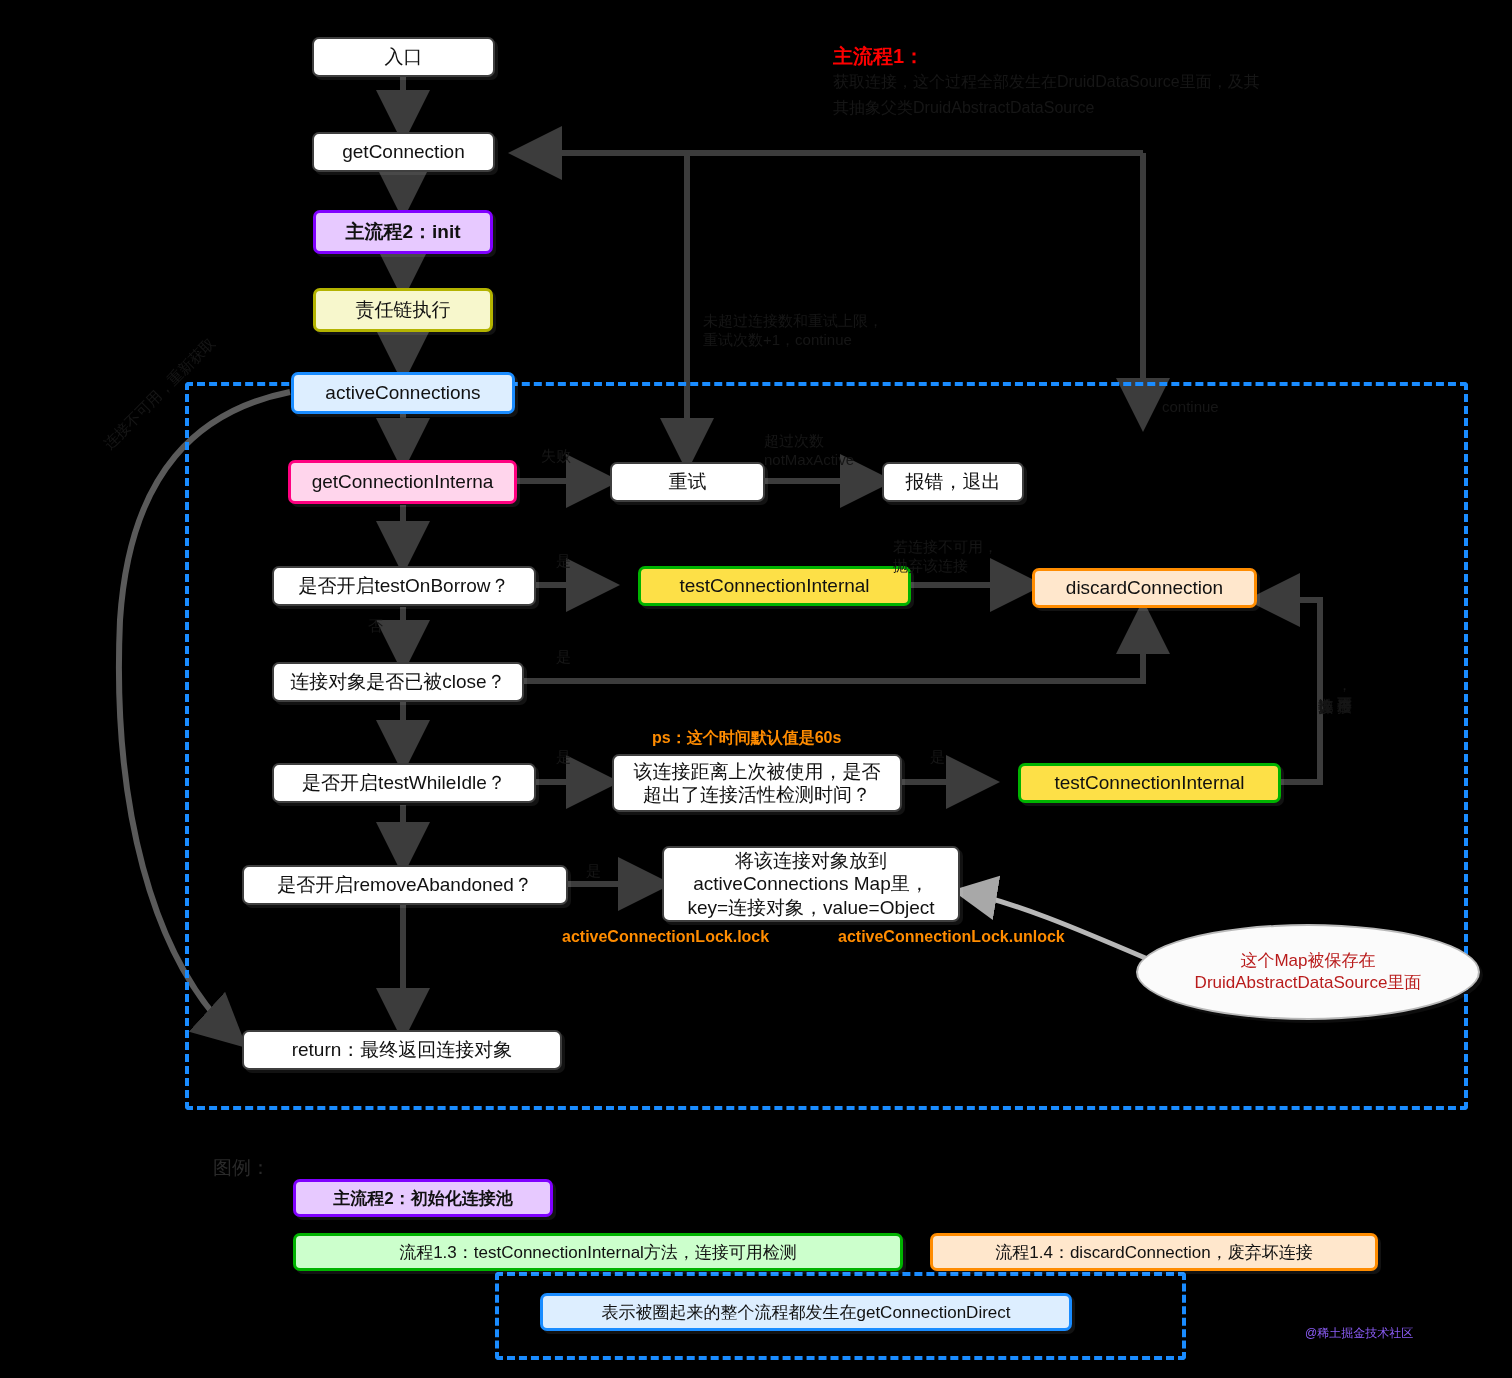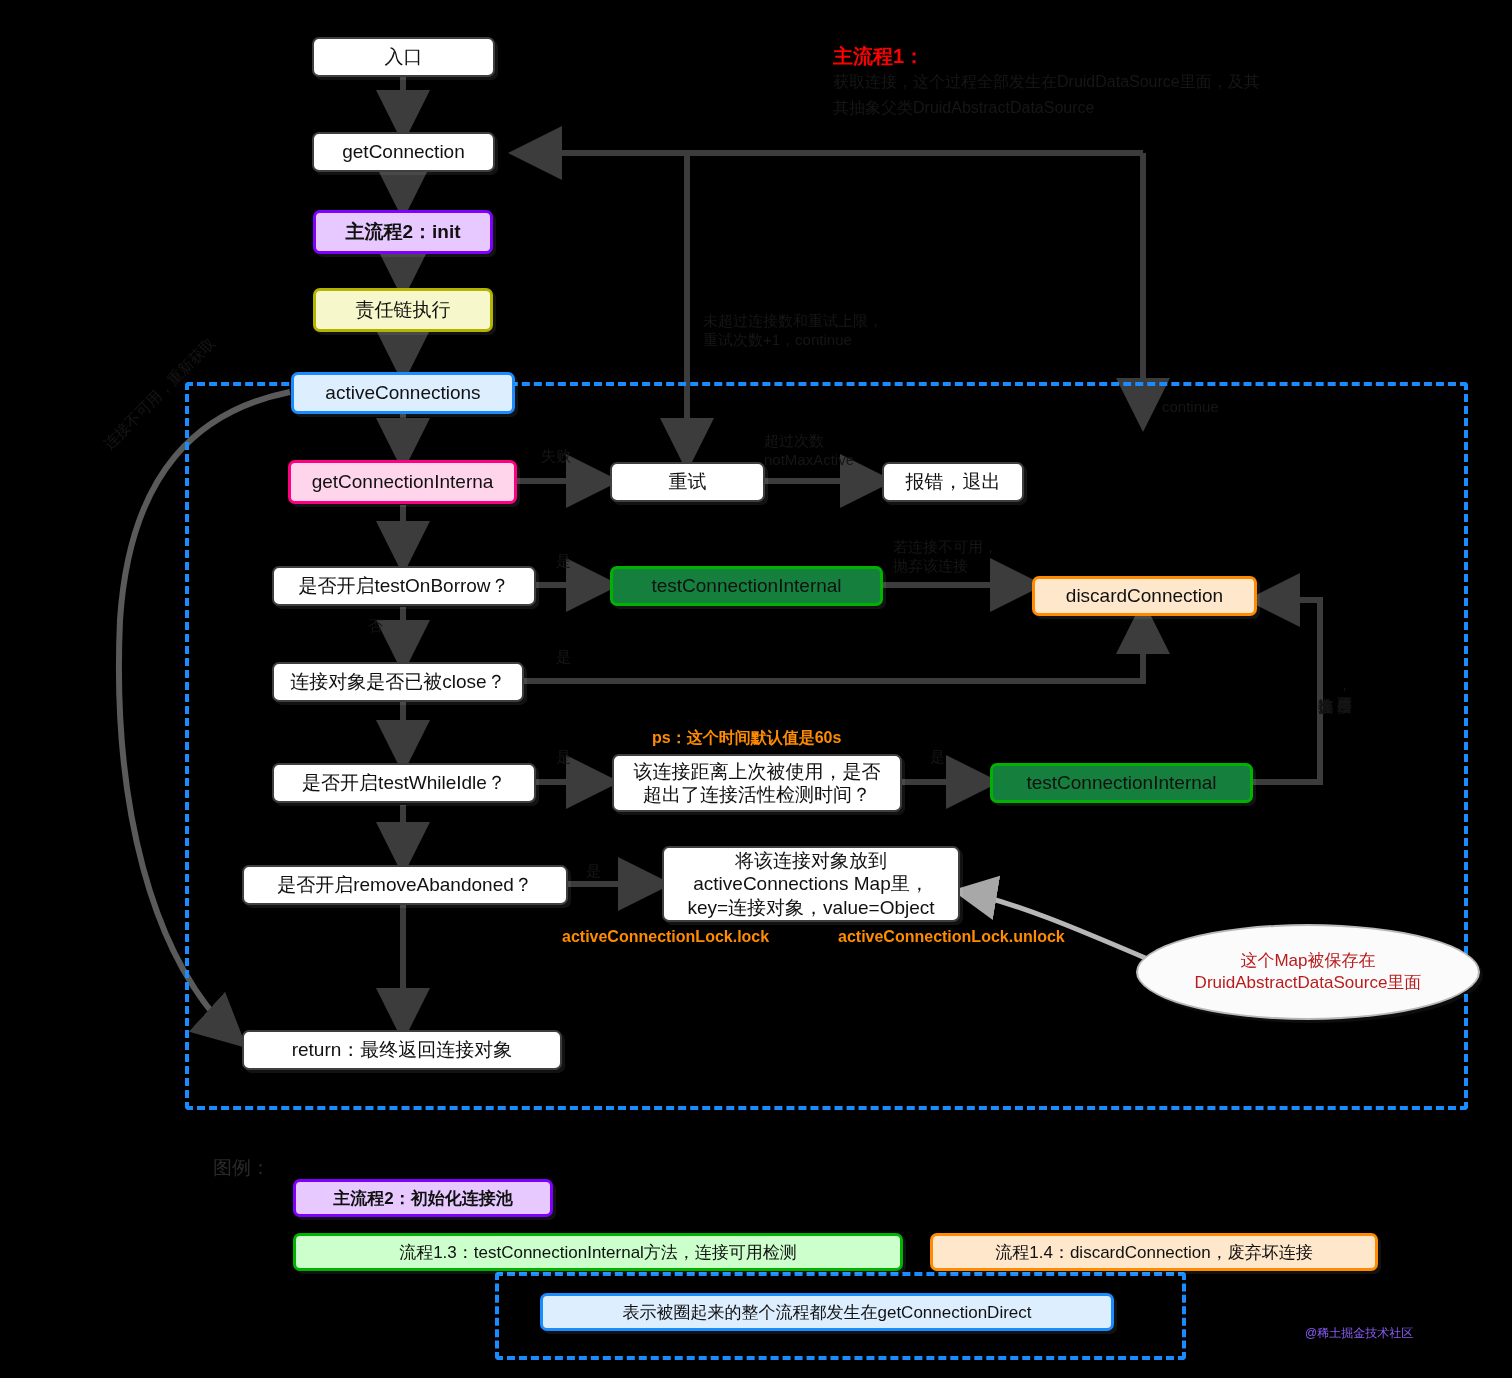--- a/index.html
+++ b/index.html
@@ -17,21 +17,21 @@
     text-align:center;border-radius:7px;
     background:#fff;border:2px solid #3f3f3f;
     color:#111;font-size:19px;line-height:1.22;
     box-shadow:3px 3px 0 rgba(255,255,255,.07);
     padding:2px 8px;z-index:5;
   }
   .n-purple{background:#e7c9ff;border:3px solid #8000ff;color:#111;font-weight:bold;}
   .n-yellow{background:#f7f7cc;border:3px solid #b3b300;}
   .n-blue{background:#ddeeff;border:3px solid #1a8cff;}
   .n-pink{background:#ffd5ec;border:3px solid #ff0080;}
-  .n-green{background:#15803d;border:3px solid #00b300;}
+  .n-green{background:#fde047;border:3px solid #00b300;margin-left:28px;}
   .n-orange{background:#ffe7cc;border:3px solid #ff8c00;}
 
   .lbl{
     position:absolute;color:#1c1c1c;font-size:15px;line-height:1.25;
     white-space:pre;z-index:6;
   }
   .lbl.dim{color:#161616;}
   .lbl.red{color:#ff0000;font-weight:bold;font-size:20px;}
   .lbl.orange{color:#ff8c00;font-weight:bold;font-size:16px;}
   .lbl.rot{transform:rotate(-45deg);transform-origin:left top;}
@@ -118,21 +118,21 @@
   <div class="node" style="left:312px;top:132px;width:183px;height:40px;">getConnection</div>
   <div class="node n-purple" style="left:313px;top:210px;width:180px;height:44px;padding-left:8px;">主流程2：init</div>
   <div class="node n-yellow" style="left:313px;top:288px;width:180px;height:44px;">责任链执行</div>
   <div class="node n-blue" style="left:291px;top:372px;width:224px;height:42px;">activeConnections</div>
   <div class="node n-pink" style="left:288px;top:460px;width:229px;height:44px;">getConnectionInterna</div>
   <div class="node" style="left:610px;top:462px;width:155px;height:40px;">重试</div>
   <div class="node" style="left:882px;top:462px;width:142px;height:40px;">报错，退出</div>
 
   <div class="node" style="left:272px;top:566px;width:264px;height:40px;">是否开启testOnBorrow？</div>
   <div class="node n-green" style="left:610px;top:566px;width:273px;height:40px;">testConnectionInternal</div>
-  <div class="node n-orange" style="left:1032px;top:568px;width:225px;height:40px;margin-top:8px;">discardConnection</div>
+  <div class="node n-orange" style="left:1032px;top:568px;width:225px;height:40px;">discardConnection</div>
 
   <div class="node" style="left:272px;top:763px;width:264px;height:40px;">是否开启testWhileIdle？</div>
 
   <div class="node" style="left:272px;top:662px;width:252px;height:40px;">连接对象是否已被close？</div>
   <div class="node" style="left:612px;top:754px;width:290px;height:58px;white-space:pre-line;">该连接距离上次被使用，是否
 超出了连接活性检测时间？</div>
   <div class="node n-green" style="left:990px;top:763px;width:263px;height:40px;">testConnectionInternal</div>
 
   <div class="node" style="left:242px;top:865px;width:326px;height:40px;">是否开启removeAbandoned？</div>
   <div class="node" style="left:662px;top:846px;width:298px;height:76px;white-space:pre-line;">将该连接对象放到
@@ -166,17 +166,17 @@
   <div class="bubble" style="left:1136px;top:924px;width:340px;height:92px;white-space:pre-line;">这个Map被保存在
 DruidAbstractDataSource里面</div>
 
   <div class="legend-title" style="left:213px;top:1155px;">图例：</div>
 
   <div class="legend-chip" style="left:293px;top:1148px;width:260px;height:38px;background:#e7c9ff;border:3px solid #8000ff;font-weight:bold;">主流程2：初始化连接池</div>
   <div class="legend-chip" style="left:293px;top:1202px;width:610px;height:38px;background:#ccffcc;border:3px solid #00b300;">流程1.3：testConnectionInternal方法，连接可用检测</div>
   <div class="legend-chip" style="left:930px;top:1202px;width:448px;height:38px;background:#ffe7cc;border:3px solid #ff8c00;">流程1.4：discardConnection，废弃坏连接</div>
 
   <div class="dashbox" style="left:495px;top:1272px;width:683px;height:80px;"></div>
-  <div class="legend-chip" style="left:540px;top:1262px;width:574px;height:38px;background:#ddeeff;border:3px solid #1a8cff;">表示被圈起来的整个流程都发生在getConnectionDirect</div>
+  <div class="legend-chip" style="left:540px;top:1262px;width:532px;height:38px;background:#ddeeff;border:3px solid #1a8cff;">表示被圈起来的整个流程都发生在getConnectionDirect</div>
 
   <div class="watermark" style="left:1305px;top:1325px;">@稀土掘金技术社区</div>
 
 </div>
 
 </body></html>

